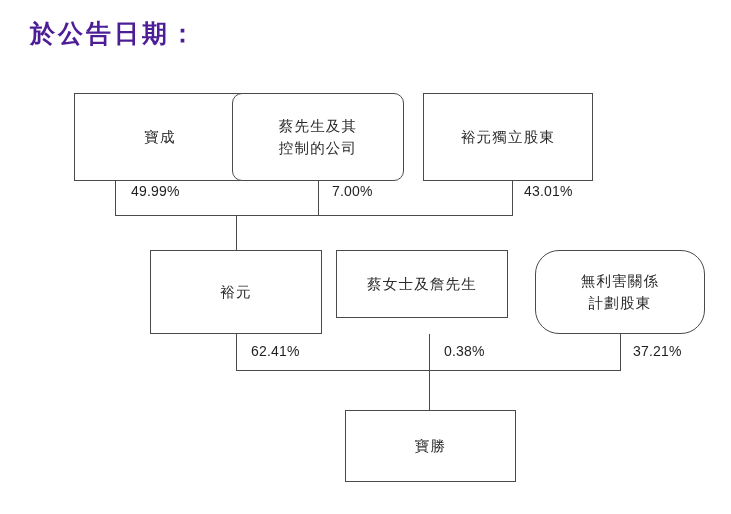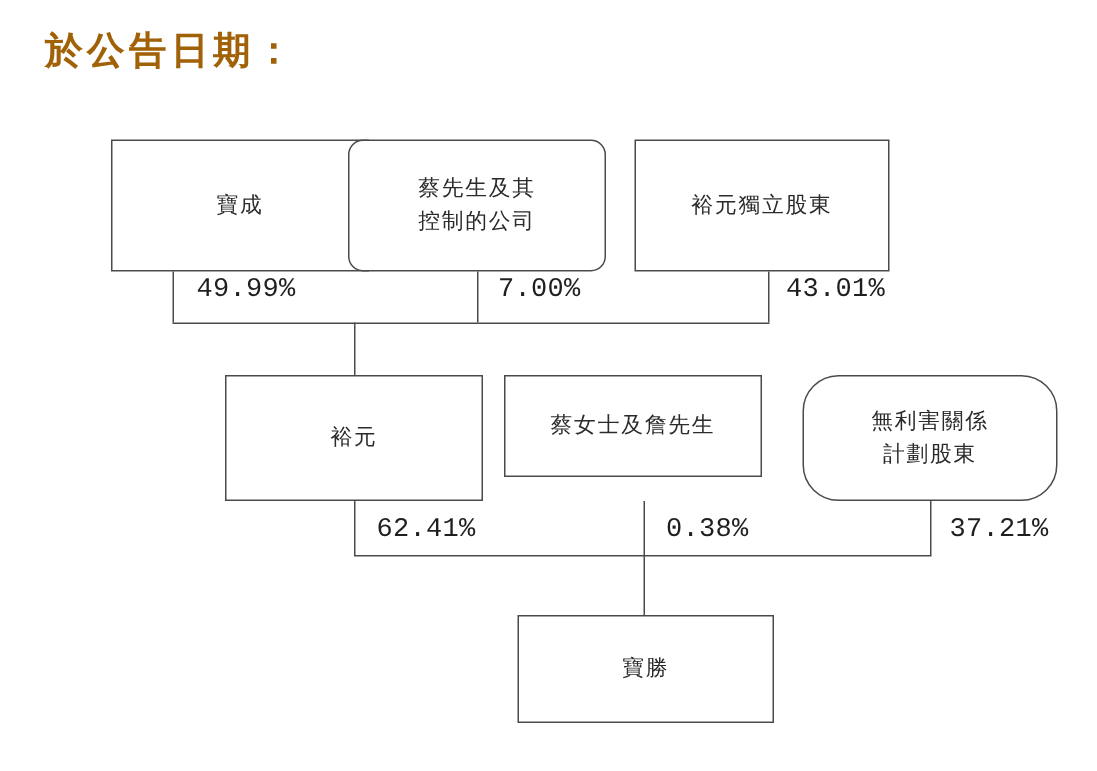--- a/index.html
+++ b/index.html
@@ -18,21 +18,21 @@
     overflow: hidden;
   }
   .title {
     position: absolute;
     left: 30px;
     top: 17px;
     font-family: Liberation Sans, sans-serif;
     font-size: 25px;
     font-weight: bold;
     letter-spacing: 3px;
-    color: #a16207;
+    color: #4c1d95;
     white-space: nowrap;
   }
   .node {
     position: absolute;
     box-sizing: border-box;
     border: 1.4px solid #4a4a4a;
     background: #ffffff;
     display: flex;
     align-items: center;
     justify-content: center;
@@ -53,22 +53,22 @@
     height: 0;
     border-top: 1.4px solid #4a4a4a;
   }
   .vline {
     position: absolute;
     width: 0;
     border-left: 1.4px solid #4a4a4a;
   }
   .pct {
     position: absolute;
-    font-family: Liberation Mono, monospace;
-    font-size: 18px;
+    font-family: Liberation Sans, sans-serif;
+    font-size: 14px;
     color: #1f1f1f;
     white-space: nowrap;
     letter-spacing: 0.2px;
   }
 </style>
 </head>
 <body>
 
 <div id="chart-canvas">
 

